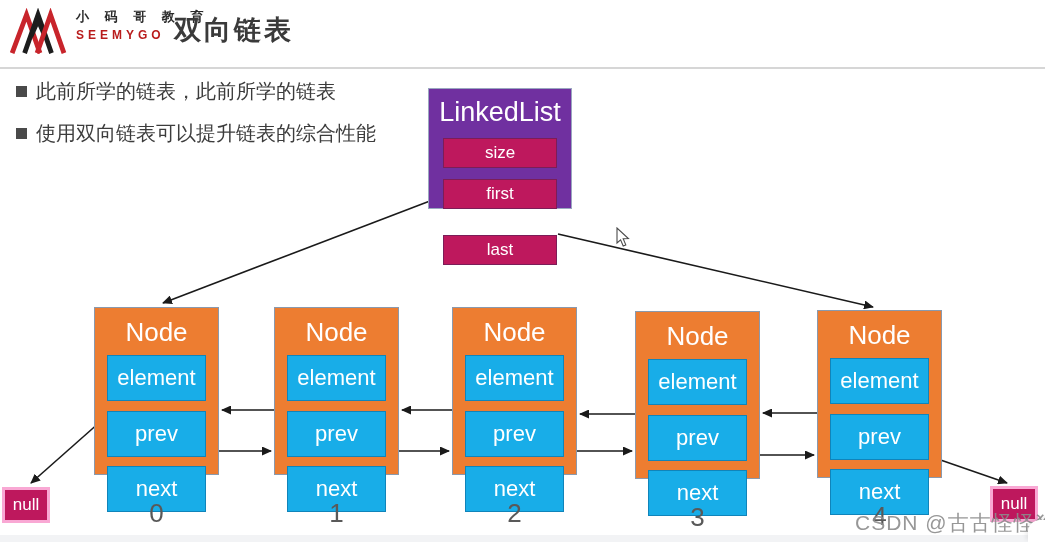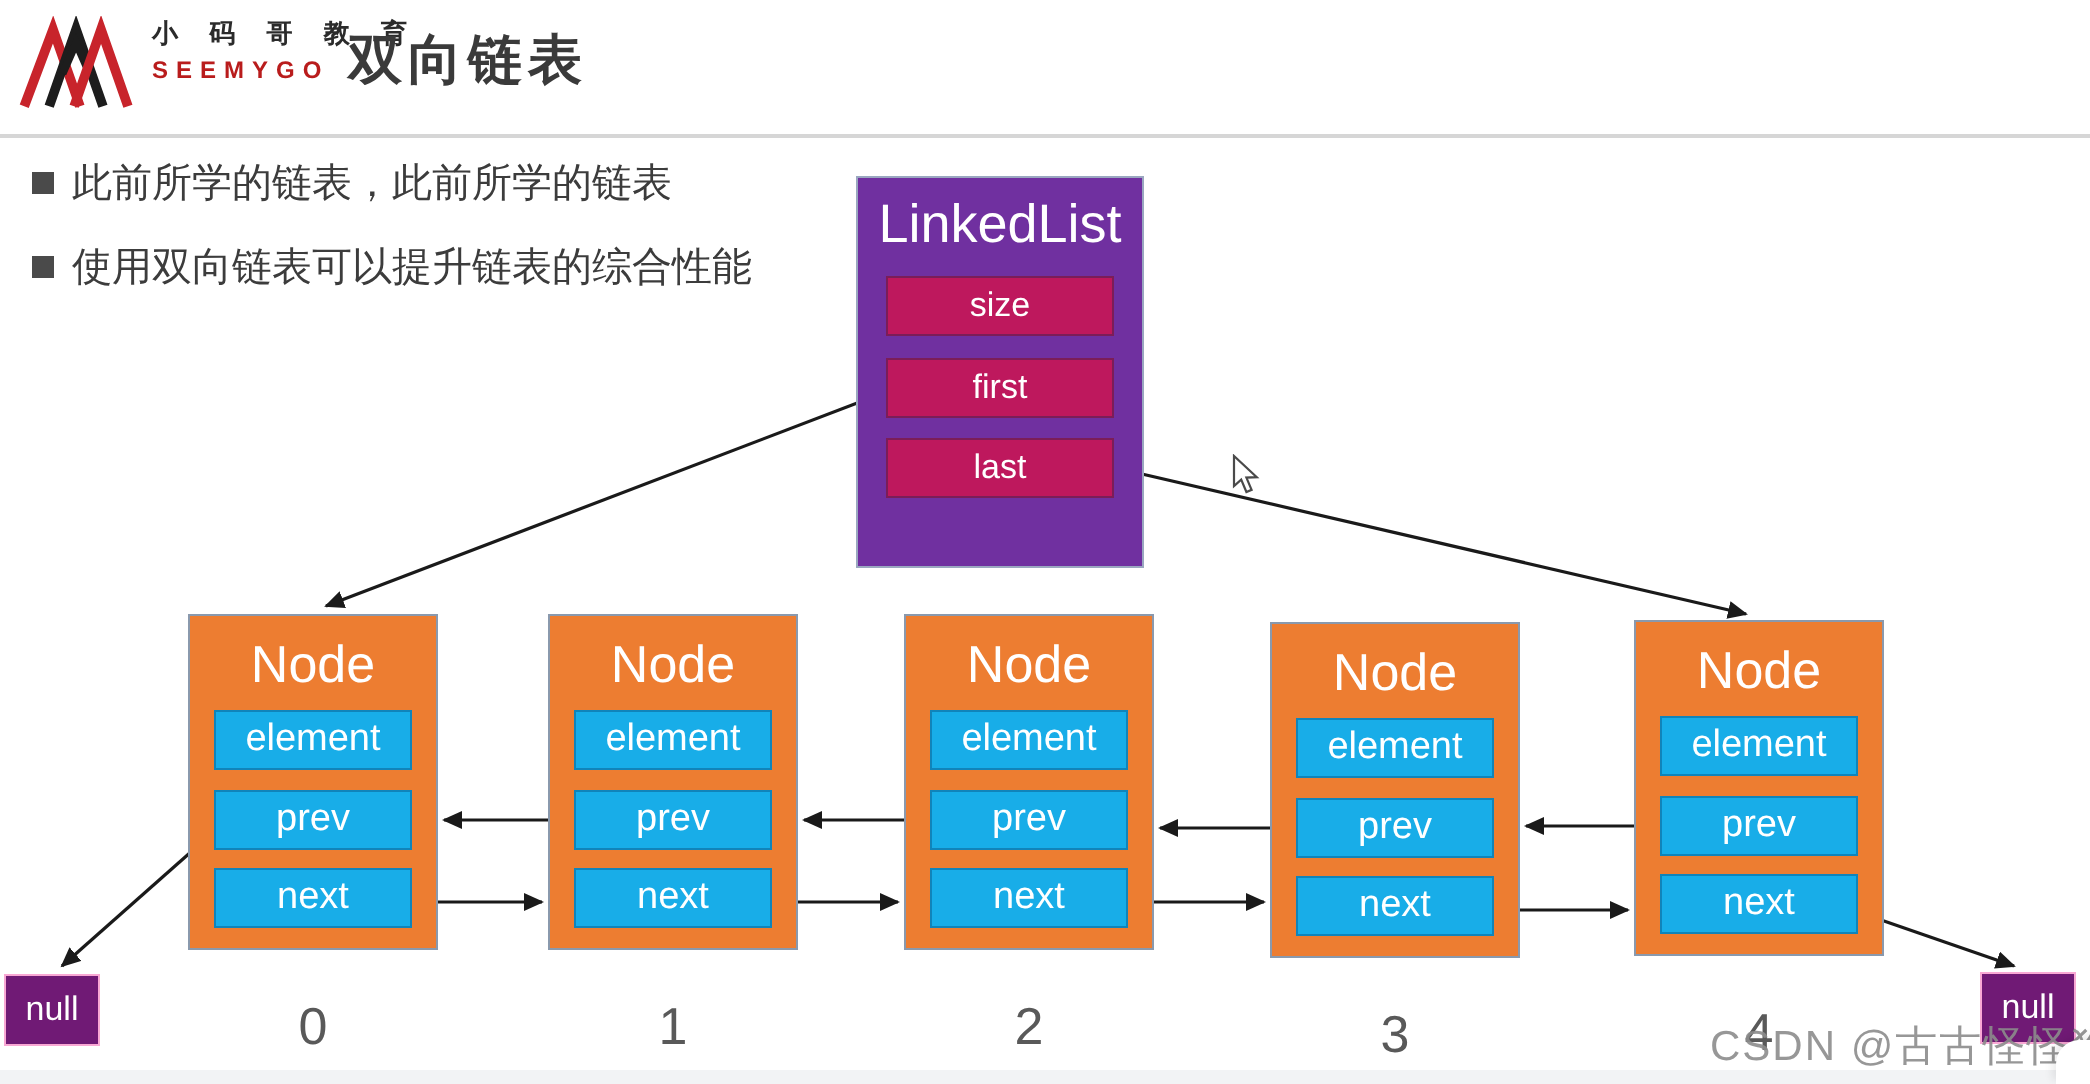--- a/index.html
+++ b/index.html
@@ -18,53 +18,53 @@
   .page-title { position:absolute; left:174px; top:12px; font-size:27px; font-weight:900; color:#3a3a3a; letter-spacing:3px; }
   .header-divider { position:absolute; left:0; top:67px; width:1045px; height:2px; background:#d6d6d6; }
 
   
   .bullets { position:absolute; left:16px; top:78px; }
   .bullet-row { display:flex; align-items:center; margin-bottom:15px; }
   .bullet-square { width:11px; height:11px; background:#4a4a4a; margin-right:9px; flex:0 0 auto; }
   .bullet-text { font-size:20px; color:#3c3c3c; white-space:nowrap; }
 
   
-  .ll-box { position:absolute; left:428px; top:88px; width:144px; height:196px;
+  .ll-box { position:absolute; left:428px; top:88px; width:144px; height:121px;
             background:#7030a0; border:1.5px solid #9aa7c0; }
   .ll-title { text-align:center; color:#fff; font-size:27px; margin-top:8px; }
   .ll-field { width:114px; height:30px; margin:0 auto; background:#be185d; border:1px solid rgba(0,40,80,.35);
               color:#fff; font-size:17px; display:flex; align-items:center; justify-content:center; }
   .ll-field.f0 { margin-top:10px; }
   .ll-field.f1 { margin-top:11px; }
-  .ll-field.f2 { margin-top:10px; }
+  .ll-field.f2 { margin-top:26px; }
 
   
   .node { position:absolute; width:125px; height:168px; background:#ed7d31; border:1.5px solid #8a99ad; }
   .node-title { text-align:center; color:#fff; font-size:26px; margin-top:9px; }
-  .node-field { width:99px; height:30px; margin:2px auto; background:#18ade8; border:1px solid rgba(0,40,80,.3);
-                color:#fff; font-size:19px; display:flex; align-items:center; justify-content:center; }
+  .node-field { width:99px; height:46px; margin:2px auto; background:#18ade8; border:1px solid rgba(0,40,80,.3);
+                color:#fff; font-size:22px; display:flex; align-items:center; justify-content:center; }
   .node-field.f0 { margin-top:7px; }
   .node-field.f1 { margin-top:10px; }
   .node-field.f2 { margin-top:9px; }
 
   .n0 { left:94px;  top:307px; }
   .n1 { left:274px; top:307px; }
   .n2 { left:452px; top:307px; }
   .n3 { left:635px; top:311px; }
   .n4 { left:817px; top:310px; }
 
   .idx { position:absolute; width:125px; text-align:center; font-size:26px; color:#595959; }
   .i0 { left:94px;  top:498px; }
   .i1 { left:274px; top:498px; }
   .i2 { left:452px; top:498px; }
   .i3 { left:635px; top:502px; }
   .i4 { left:817px; top:501px; }
 
   
-  .null-box { position:absolute; width:48px; height:36px; background:#701a75; border:1px solid #f9a8d4;
+  .null-box { position:absolute; width:48px; height:36px; background:#be185d; border:3px solid #f9a8d4;
               color:#fff; font-size:17px; display:flex; align-items:center; justify-content:center; }
   .null-left  { left:2px;   top:487px; }
   .null-right { left:990px; top:486px; }
 
   
   .arrows { position:absolute; left:0; top:0; width:1045px; height:542px; pointer-events:none; }
 
   
   .watermark { position:absolute; left:855px; top:509px; font-size:21px; color:rgba(140,140,140,.9);
                letter-spacing:1px; white-space:nowrap; }

